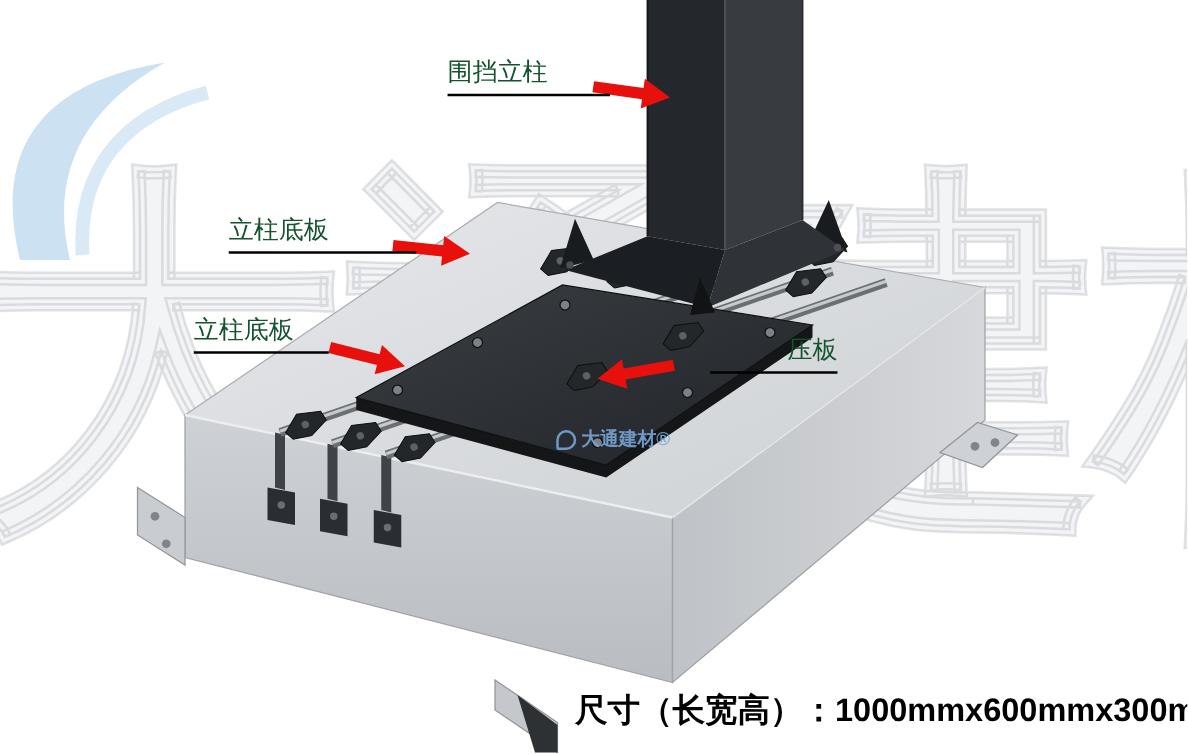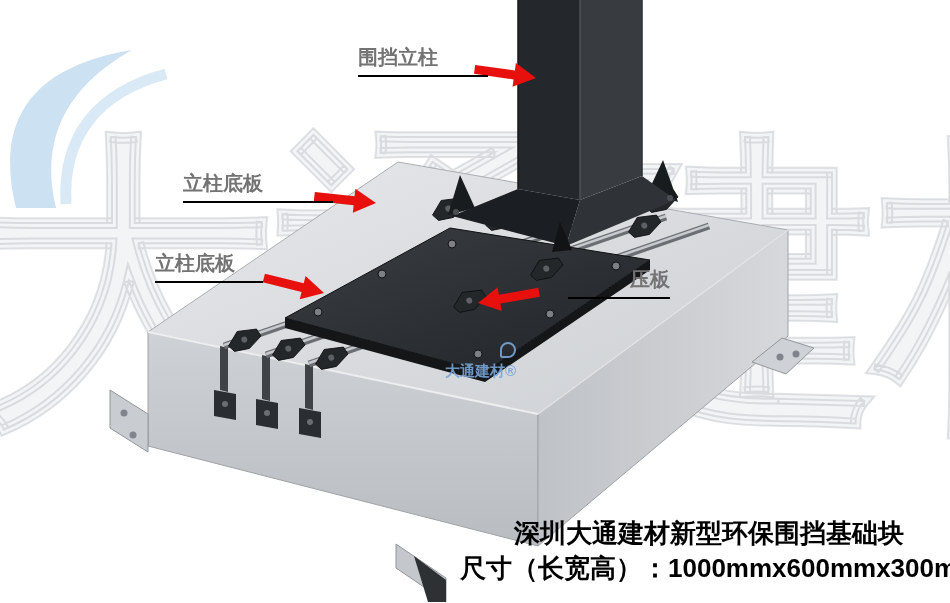--- a/index.html
+++ b/index.html
@@ -12,31 +12,31 @@
     position:absolute;left:-30px;top:80px;z-index:0;
     font-size:310px;font-weight:700;letter-spacing:-8px;white-space:nowrap;
     color:rgba(158,163,171,0.12);
     -webkit-text-stroke:2px rgba(150,156,164,0.28);
     pointer-events:none;user-select:none;
   }
   svg.illus{position:absolute;left:0;top:0;z-index:1;}
   .arrows use{fill:var(--arrow-red,#e8100c);}
   .brand-small{
     position:absolute;left:445px;top:342px;z-index:2;
-    display:flex;align-items:flex-end;gap:4px;
-    color:#78a5d6;font-size:15px;font-weight:700;opacity:0.9;white-space:nowrap;flex-direction:column;
+    display:flex;align-items:center;gap:4px;
+    color:#78a5d6;font-size:15px;font-weight:700;opacity:0.9;white-space:nowrap;
   }
   .brand-logo{
     width:12px;height:12px;display:inline-block;
     border:2px solid #78a5d6;border-radius:50% 50% 50% 2px;
   }
   .callout{
     position:absolute;z-index:3;
     border-bottom:2px solid #000;padding-bottom:4px;
-    font-size:20px;font-weight:700;color:#737373;white-space:nowrap;
+    font-size:20px;font-weight:400;color:#14532d;white-space:nowrap;
   }
   .callout.align-right{text-align:right;}
   .caption-line{
     position:absolute;z-index:3;
     font-size:26px;font-weight:700;color:#000;white-space:nowrap;
   }
 </style>
 </head>
 <body>
 
@@ -172,16 +172,15 @@
   <div class="callout" style="left:183px;top:170px;width:150px;">
     <span>立柱底板</span>
   </div>
   <div class="callout" style="left:155px;top:250px;width:108px;">
     <span>立柱底板</span>
   </div>
   <div class="callout align-right" style="left:568px;top:266px;width:102px;">
     <span>压板</span>
   </div>
 
-  <div class="caption-line" style="left:514px;top:516px;">深圳大通建材新型环保围挡基础块</div>
   <div class="caption-line" style="left:460px;top:551px;">尺寸（长宽高）：1000mmx600mmx300mm</div>
 
 </div>
 
 </body></html>

